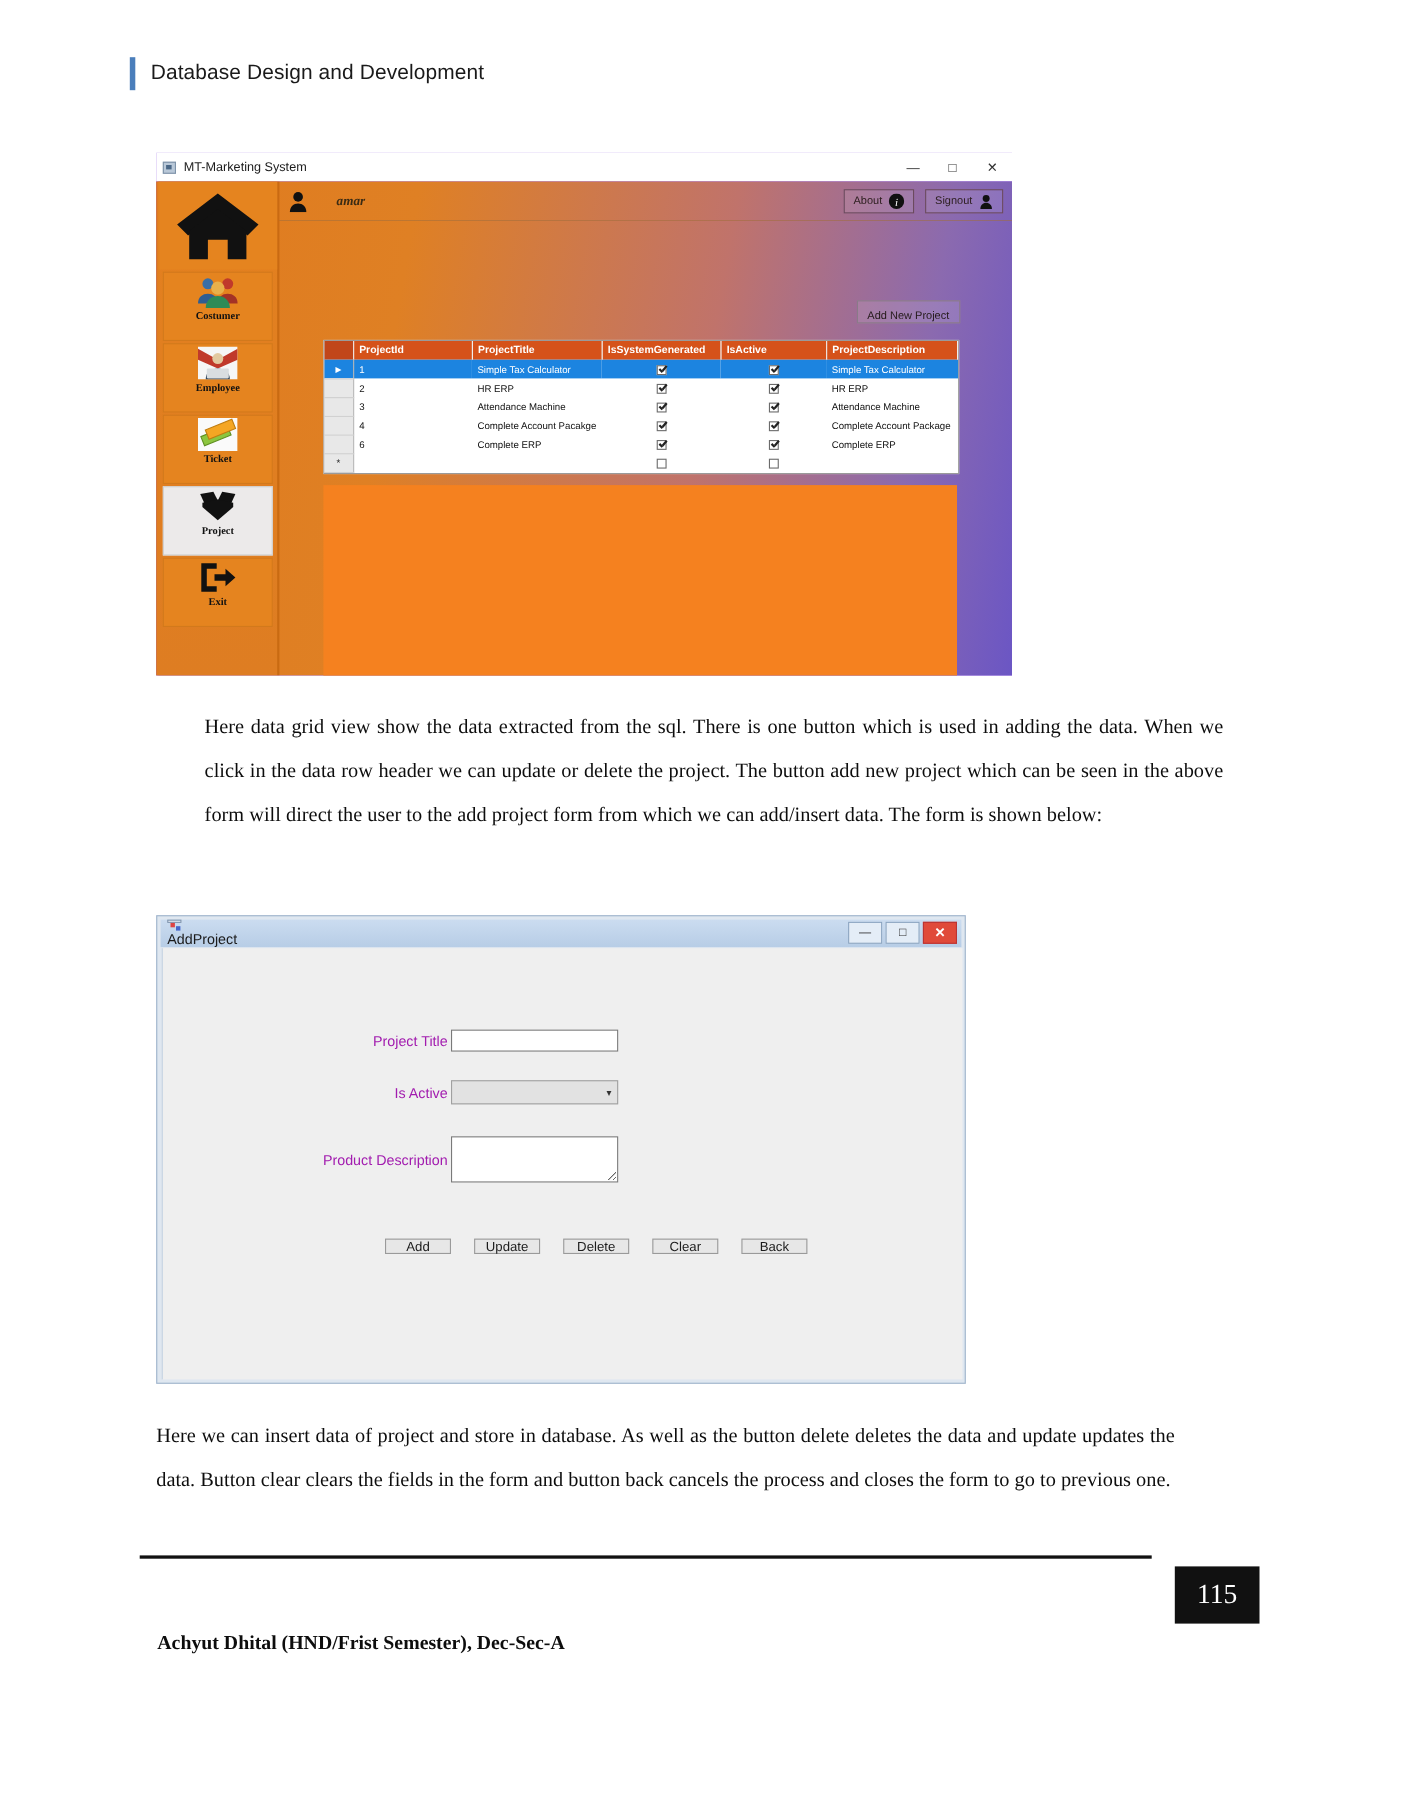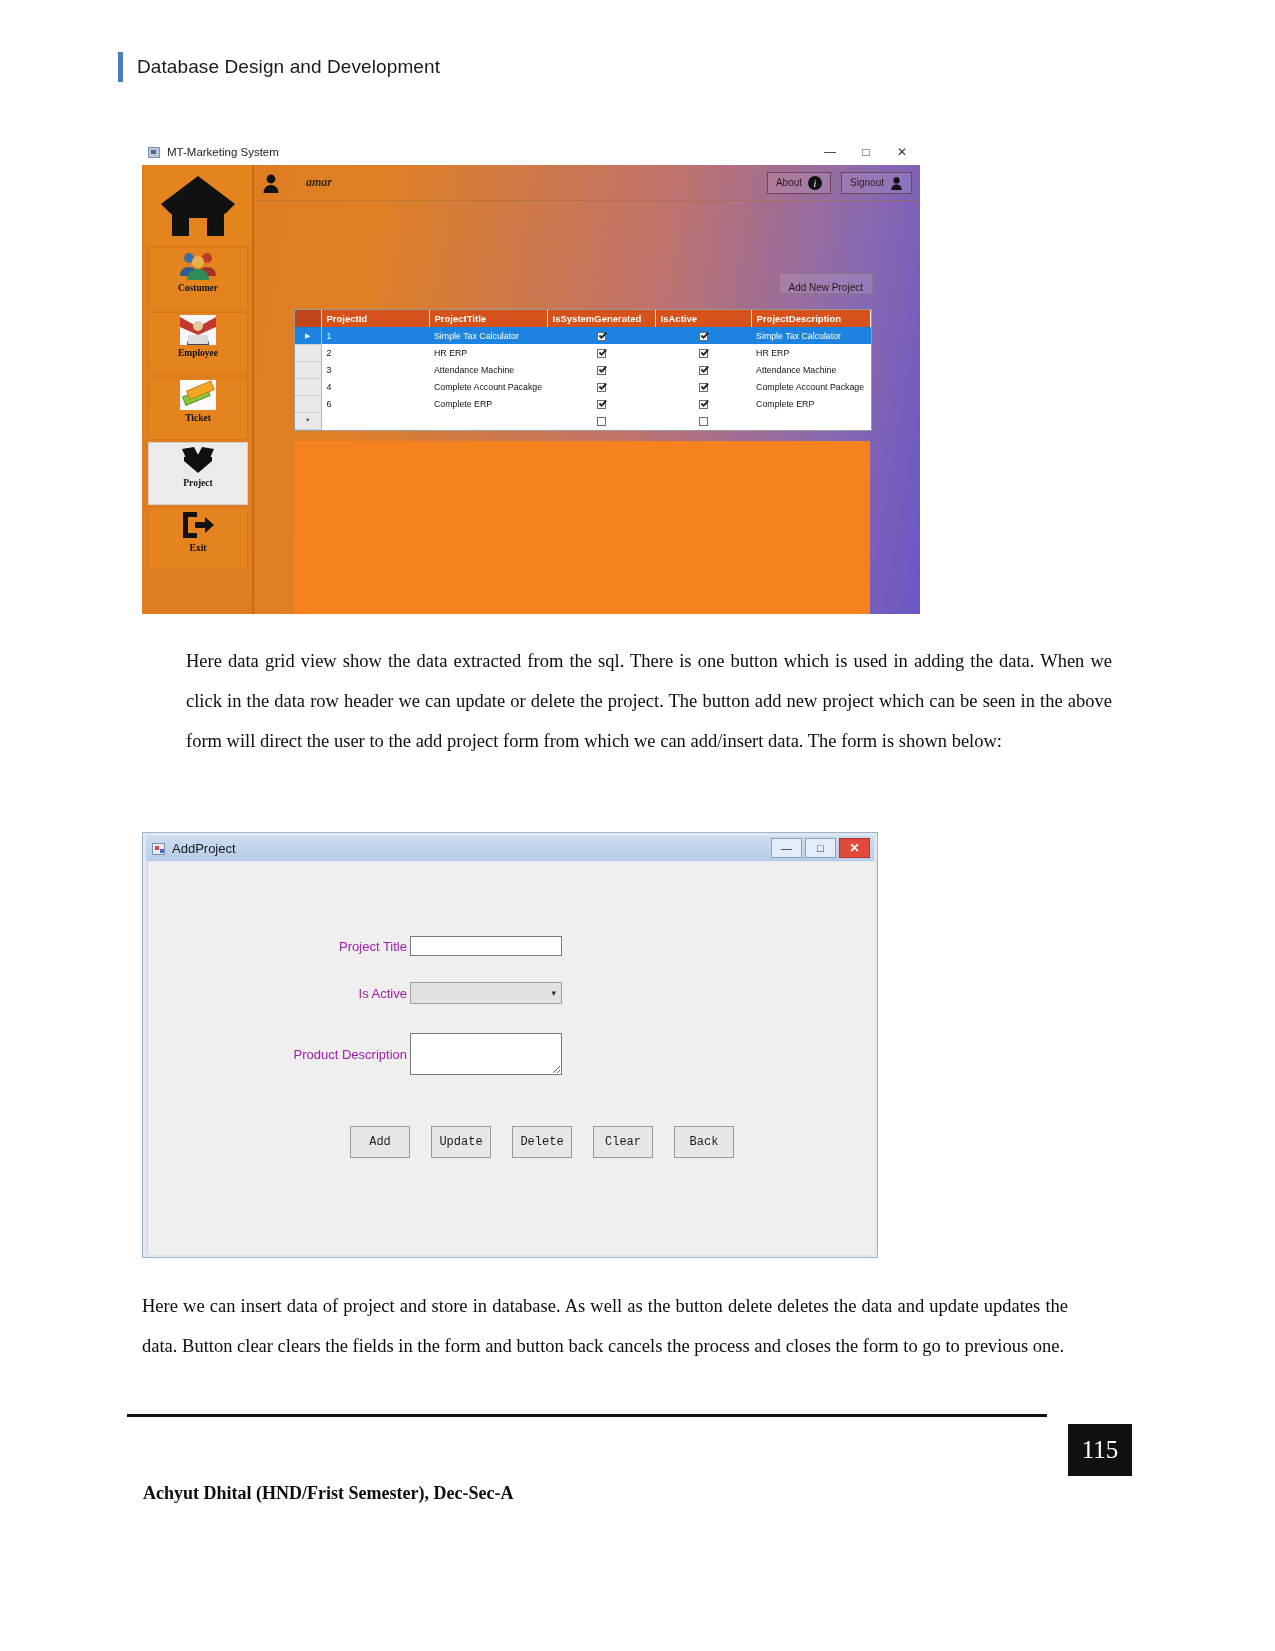--- a/index.html
+++ b/index.html
@@ -157,21 +157,21 @@
   }
 
   
   .fig2 {
     position:absolute; left:142px; top:832px; width:736px; height:426px;
     background:#dfe7f0; border:1px solid #9fb4cb;
     padding:3px;
   }
   .f2-title {
     height:25px; background:linear-gradient(180deg,#cbdcf0,#b7cde6);
-    display:flex; align-items:center; padding-left:6px; gap:7px; position:relative;
+    display:flex; align-items:flex-start; padding-left:6px; gap:7px; position:relative;flex-direction:column;
   }
   .f2-title .ficon { width:13px; height:12px; background:#e8eef6; border:1px solid #7c93ae; position:relative;}
   .f2-title .ficon:after{content:"";position:absolute;left:2px;top:2px;width:4px;height:4px;background:#d44;}
   .f2-title .ficon:before{content:"";position:absolute;left:7px;top:5px;width:4px;height:4px;background:#46c;}
   .f2-title .t {
     font-family:"Liberation Sans", sans-serif; font-size:13px; color:#1a1a1a;
   }
   .f2-btns { position:absolute; right:4px; top:2px; display:flex; gap:3px; }
   .f2-btns .b {
     width:31px; height:20px; border:1px solid #8aa4c0; background:#e4edf7;
@@ -194,29 +194,29 @@
   .fcombo {
     width:152px; height:22px; background:#e2e2e2; border:1px solid #a0a0a0;
     display:flex; align-items:center; justify-content:flex-end; padding-right:5px;
     font-family:"Liberation Sans", sans-serif; font-size:9px; color:#333;
   }
   .ftextarea {
     width:152px; height:42px; background:#ffffff; border:1px solid #7a7a7a;
   }
   .fbtnrow { position:absolute; left:350px; top:1126px; display:flex; gap:21px; }
   .fbtn {
-    width:60px; height:32px; background:#e7e7e7; border:1px solid #9a9a9a;
+    width:60px; height:14px; background:#e7e7e7; border:1px solid #9a9a9a;
     display:flex; align-items:center; justify-content:center;
-    font-family:Liberation Mono, monospace; font-size:12px; color:#1c1c1c;
+    font-family:Liberation Sans, sans-serif; font-size:12px; color:#1c1c1c;
   }
 
   
   .frule { position:absolute; left:127px; top:1414px; width:920px; height:3px; background:#111; }
   .pagebox {
-    position:absolute; left:1068px; top:1424px; width:64px; height:52px;
+    position:absolute; left:1068px; top:1424px; width:77px; height:52px;
     background:#111; color:#fff; display:flex; align-items:center; justify-content:center;
     font-family:"Liberation Serif", serif; font-size:25px;
   }
   .footer-name {
     position:absolute; left:143px; top:1483px;
     font-family:"Liberation Serif", serif; font-size:18px; color:#0d0d0d; font-weight:bold;
   }
 </style>
 </head>
 <body>

